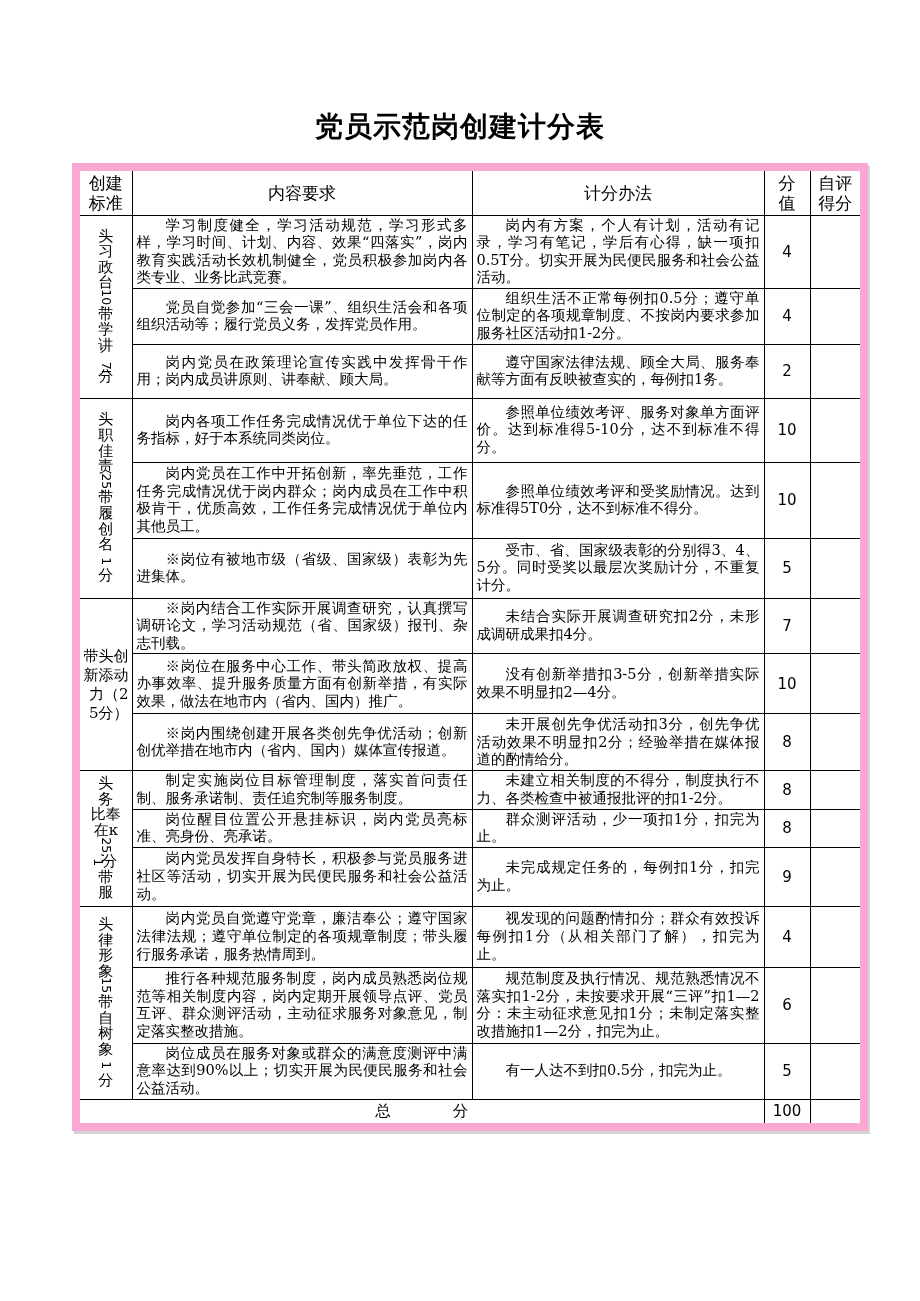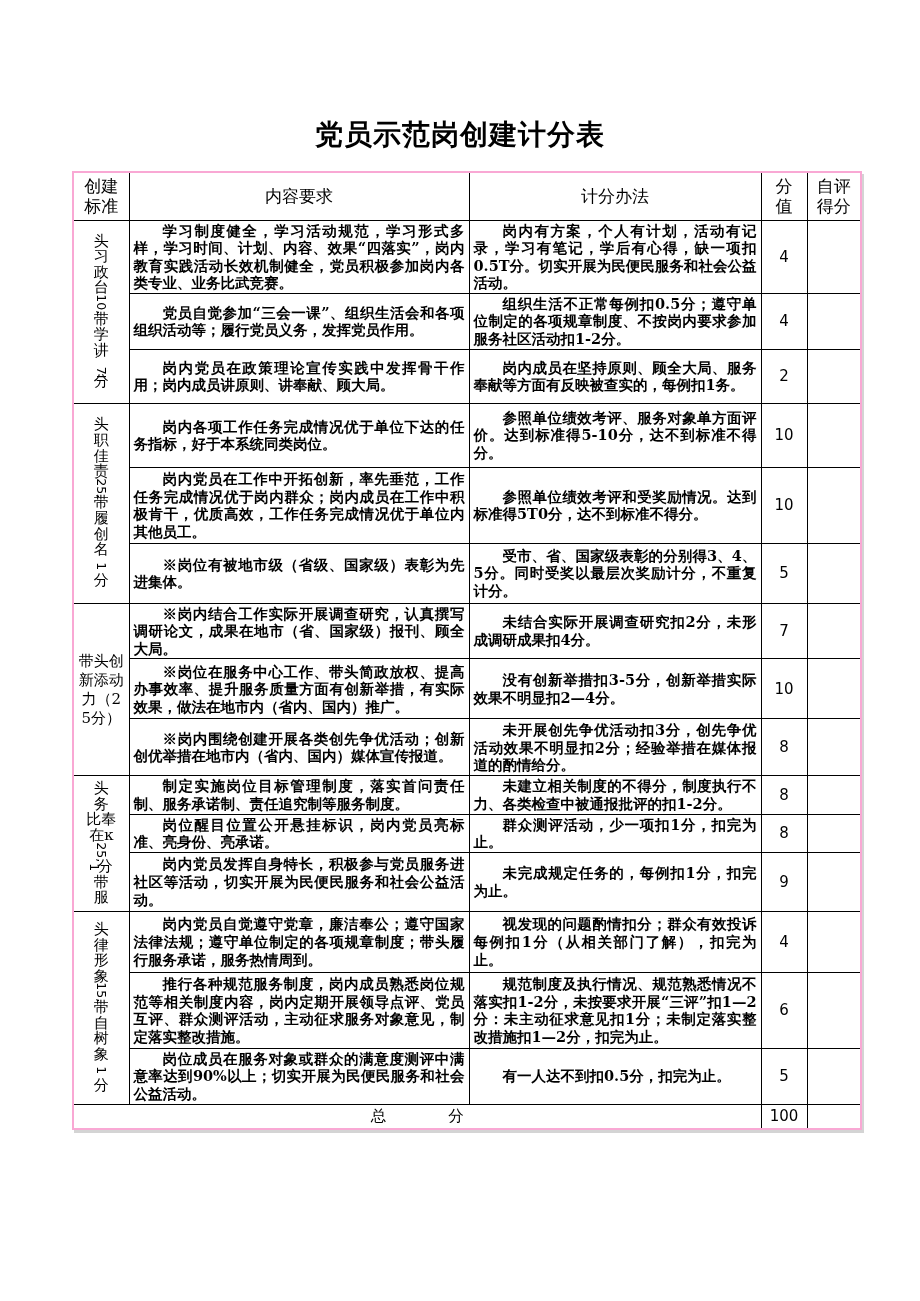--- a/index.html
+++ b/index.html
@@ -2,61 +2,60 @@
 <html><head>
 <meta charset="utf-8">
 <style>
   html,body{margin:0;padding:0;background:#fff;}
   body{
     width:920px;height:1301px;position:relative;
     font-family:"DejaVu Serif", serif;color:#000;
     -webkit-font-smoothing:antialiased;
   }
   .page-title{
-    margin:8px;padding-top:108px;text-align:center;
+    margin:0;padding-top:108px;text-align:center;
     font-family:"DejaVu Sans", sans-serif;
     font-size:28px;font-weight:bold;letter-spacing:1px;
   }
   table.score-table{
     border-collapse:collapse;table-layout:fixed;
     margin:17px 0 0 72px;width:788px;
-    border:2px solid #f9a8d4;
+    border:8px solid #f9a8d4;
     box-shadow:2px 3px 0 rgba(160,160,160,.45);
   }
   col.c-std{width:56px;}
   col.c-content{width:340px;}
   col.c-method{width:292px;}
   col.c-score{width:46px;}
   col.c-self{width:54px;}
   th,td{border:1px solid #000;padding:1px 3px;vertical-align:middle;overflow:hidden;}
   thead tr{height:48px;}
   th{
     font-weight:normal;font-size:17px;text-align:center;
     white-space:pre-line;line-height:20px;
   }
   .para{
     font-size:14.5px;line-height:17.6px;text-align:justify;
     text-indent:2em;
-    font-weight:bold;
   }
   td.content-cell,td.method-cell{vertical-align:middle;padding:1px 4px;}
   td.score-cell{
     text-align:center;font-family:"DejaVu Sans", sans-serif;
     font-size:15px;
   }
   td.self-cell{background:#fff;}
   td.std-cell{text-align:center;padding:2px 0;font-size:15px;}
   .std-line{line-height:15.6px;white-space:nowrap;}
   .std-line .rot{
     display:inline-block;transform:rotate(90deg);
     font-family:"DejaVu Sans", sans-serif;
     font-size:12.5px;line-height:12.5px;letter-spacing:0;
   }
   .std-block{
-    font-size:15px;line-height:19px;text-align:center;
+    font-size:15px;line-height:19px;text-align:right;
     padding:0 3px;word-break:break-all;
   }
   tr.total-row{height:16px;}
   td.total-label{
     text-align:center;font-size:15.5px;padding:1px 0;
   }
 </style>
 </head>
 <body>
 
@@ -113,21 +112,21 @@
           <div class="para">组织生活不正常每例扣0.5分；遵守单位制定的各项规章制度、不按岗内要求参加服务社区活动扣1-2分。</div>
         </td>
         <td class="score-cell">4</td>
         <td class="self-cell"></td>
       </tr>
       <tr style="height: 54px;">
         <td class="content-cell">
           <div class="para">岗内党员在政策理论宣传实践中发挥骨干作用；岗内成员讲原则、讲奉献、顾大局。</div>
         </td>
         <td class="method-cell">
-          <div class="para">岗内成员在坚持原则、顾全大局、服务奉献等方面有反映被查实的，每例扣1务。</div>
+          <div class="para">遵守国家法律法规、顾全大局、服务奉献等方面有反映被查实的，每例扣1务。</div>
         </td>
         <td class="score-cell">2</td>
         <td class="self-cell"></td>
       </tr>
       <tr style="height: 64px;">
         <td rowspan="3" class="std-cell">
           <div class="std-line"><span>头</span></div>
           <div class="std-line"><span>职</span></div>
           <div class="std-line"><span>佳</span></div>
           <div class="std-line"><span>责</span></div>
@@ -166,21 +165,21 @@
           <div class="para">受市、省、国家级表彰的分别得3、4、5分。同时受奖以最层次奖励计分，不重复计分。</div>
         </td>
         <td class="score-cell">5</td>
         <td class="self-cell"></td>
       </tr>
       <tr style="height: 52px;">
         <td rowspan="3" class="std-cell">
           <div class="std-block">带头创新添动力（25分）</div>
         </td>
         <td class="content-cell">
-          <div class="para">※岗内结合工作实际开展调查研究，认真撰写调研论文，成果在地市（省、国家级）报刊、顾全大局。</div>
+          <div class="para">※岗内结合工作实际开展调查研究，认真撰写调研论文，学习活动规范（省、国家级）报刊、杂志刊载。</div>
         </td>
         <td class="method-cell">
           <div class="para">未结合实际开展调查研究扣2分，未形成调研成果扣4分。</div>
         </td>
         <td class="score-cell">7</td>
         <td class="self-cell"></td>
       </tr>
       <tr style="height: 60px;">
         <td class="content-cell">
           <div class="para">※岗位在服务中心工作、带头简政放权、提高办事效率、提升服务质量方面有创新举措，有实际效果，做法在地市内（省内、国内）推广。</div>

